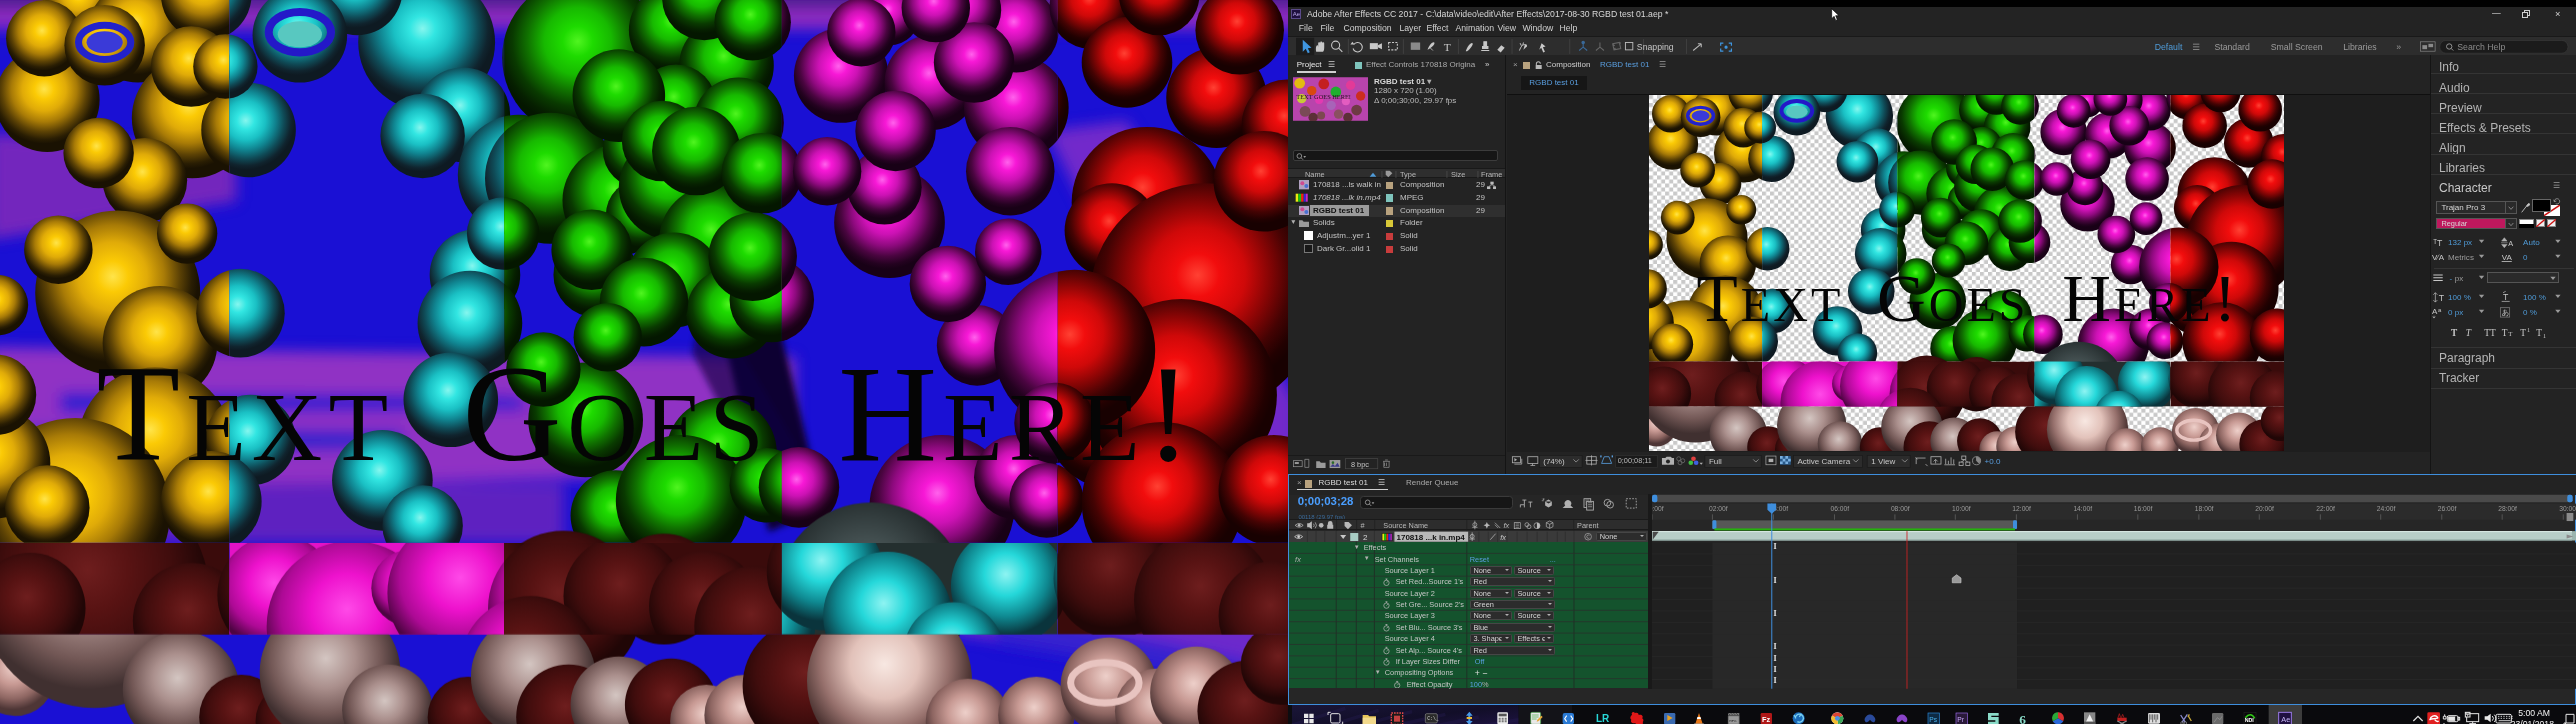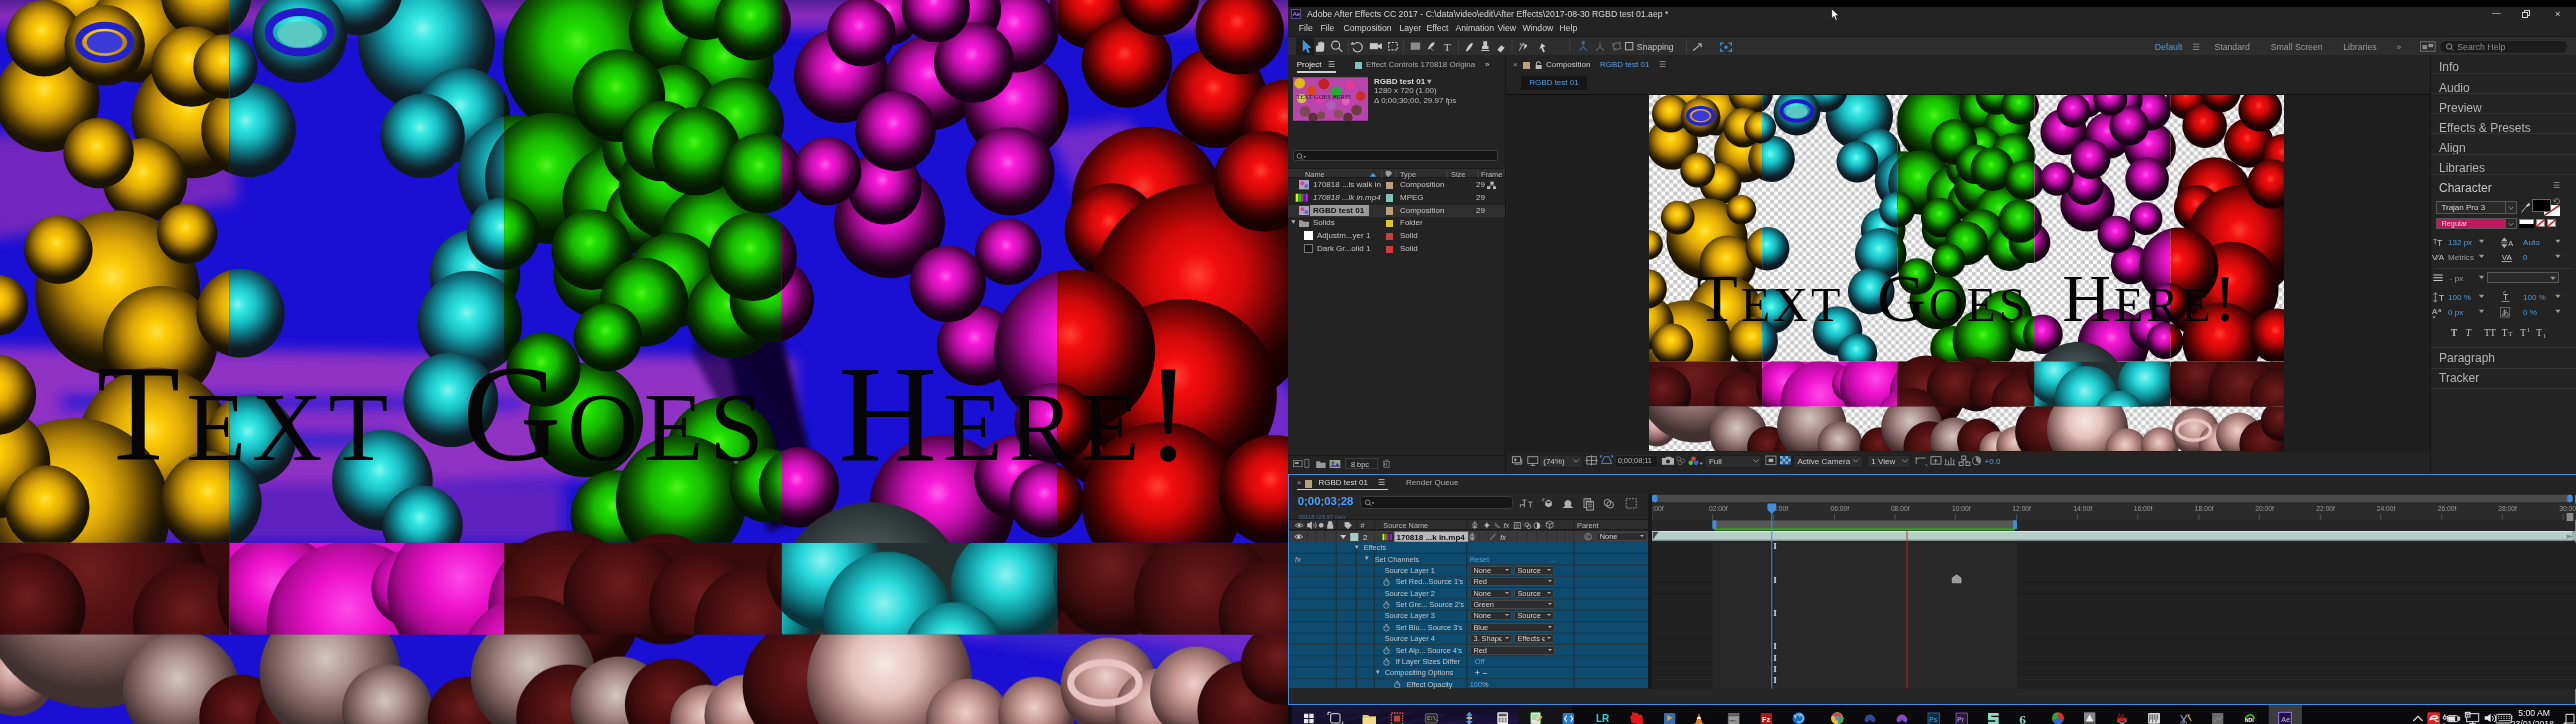--- a/index.html
+++ b/index.html
@@ -938,21 +938,21 @@
    <path d="M273,5 a3,3 0 0 1 0,6 m0,0 a3,3 0 0 1 0,-6 m-4,7 h8 m-4,-10 v13" fill="none" stroke="#c8c8c8"></path>
    <path d="M300,13 l8,-9" stroke="#c8c8c8"></path>
    <text x="315" y="13" font-size="11" font-style="italic" fill="#c8c8c8">fx</text>
    <g fill="none" stroke="#9a9a9a" stroke-width="1.2">
             <circle cx="446" cy="8.5" r="5"></circle>
             <path d="M448,6.5 a2.5,2.5 0 1 0 0,4"></path>
           </g>
   </svg>
   <div class="drop" style="left:307px;top:0.7px;width:51px;">None<span class="caret"></span></div>
  </div>
- <div id="erows" class="abs" style="left:0;top:67px;width:363px;height:146px;background:#0c4a6e;">
+ <div id="erows" class="abs" style="left:0;top:67px;width:363px;height:146px;background:#14532d;">
   <svg class="abs" width="363" height="146" viewBox="0 0 541 218" style="left:0;top:0;">
    <g stroke="#222">
             <path d="M70,0 v218 M100,0 v218 M127,0 v218 M265,0 v218 M425,0 v218"></path>
           </g>
    <g stroke="#2c2c2c">
             <path d="M0,17 h541 M0,34 h541 M0,51 h541 M0,68 h541 M0,85 h541 M0,102 h541 M0,119 h541 M0,136 h541 M0,153 h541 M0,170 h541 M0,187 h541 M0,204 h541"></path>
           </g>
    <g fill="none" stroke="#b4b4b4" stroke-width="1.1">
     <g transform="translate(140,54)">
               <circle cx="5" cy="7" r="4"></circle>

